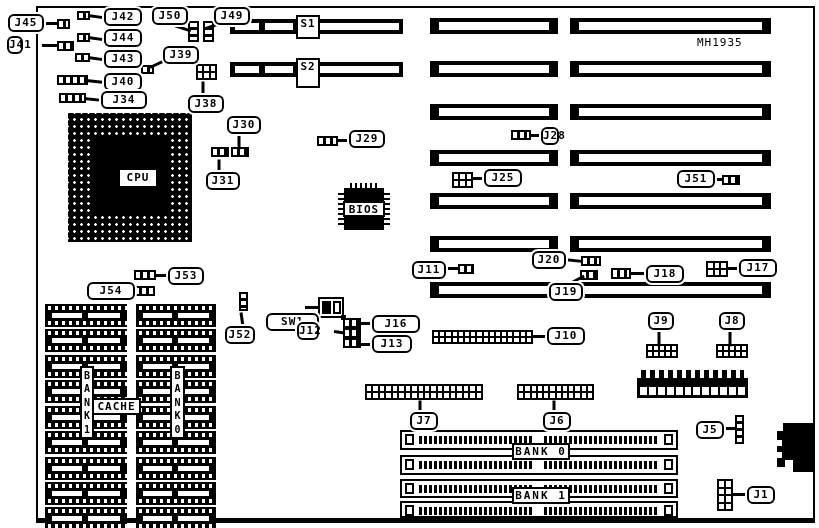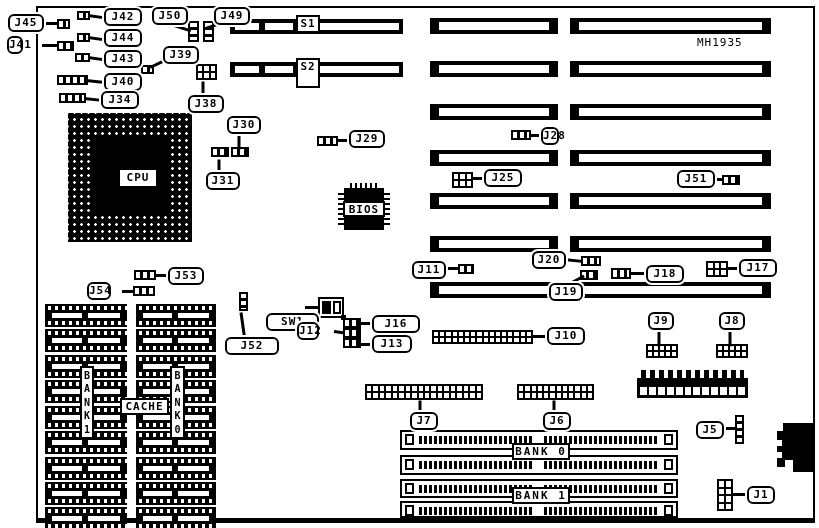--- a/index.html
+++ b/index.html
@@ -68,21 +68,21 @@
 <body>
 
 <div id="board"></div>
 <div id="mh-number">MH1935</div>
 
 <div class="slotbar" style="left:230px;top:19px;width:173px;height:15px">
   <div class="w" style="left:5px;top:4px;width:24px;height:7px"></div>
   <div class="w" style="left:35px;top:4px;width:28px;height:7px"></div>
   <div class="w" style="left:90px;top:4px;width:79px;height:7px"></div>
 </div>
-<div class="slabel" style="left:296px;top:15px;width:24px;height:18px">S1</div>
+<div class="slabel" style="left:296px;top:15px;width:24px;height:24px">S1</div>
 <div class="slotbar" style="left:230px;top:62px;width:173px;height:15px">
   <div class="w" style="left:5px;top:4px;width:24px;height:7px"></div>
   <div class="w" style="left:35px;top:4px;width:28px;height:7px"></div>
   <div class="w" style="left:90px;top:4px;width:79px;height:7px"></div>
 </div>
 <div class="slabel" style="left:296px;top:58px;width:24px;height:30px">S2</div>
 
 <div id="cpu">
   <div id="cpu-core"></div>
   <div id="cpu-label">CPU</div>
@@ -309,38 +309,38 @@
 <div class="vlabel" style="left:80px;top:366px;width:14px;height:73px">B
 A
 N
 K
 1</div>
 <div class="vlabel" style="left:170px;top:366px;width:15px;height:73px">B
 A
 N
 K
 0</div>
-<div class="slabel" style="left:120px;top:398px;width:49px;height:17px">CACHE</div>
+<div class="slabel" style="left:92px;top:398px;width:49px;height:17px">CACHE</div>
 
 <div class="slabel" style="left:512px;top:443px;width:58px;height:17px;z-index:5;letter-spacing:2px">BANK 0</div>
 <div class="slabel" style="left:512px;top:487px;width:58px;height:17px;z-index:5;letter-spacing:2px">BANK 1</div>
 
 <div class="co" style="left:8px;top:14px;width:36px">J45</div>
 <div class="ptr" style="left:43px;top:22px;width:15px"></div>
 <div class="co" style="left:7px;top:36px;width:16px">J41</div>
 <div class="ptr" style="left:42px;top:44px;width:16px"></div>
 <div class="co" style="left:104px;top:8px;width:38px">J42</div>
 <div class="ptr" style="left:88px;top:14px;width:17px;transform:rotate(8deg)"></div>
 <div class="co" style="left:104px;top:29px;width:38px">J44</div>
 <div class="ptr" style="left:88px;top:36px;width:17px;transform:rotate(8deg)"></div>
 <div class="co" style="left:104px;top:50px;width:38px">J43</div>
 <div class="ptr" style="left:88px;top:56px;width:17px;transform:rotate(8deg)"></div>
 <div class="co" style="left:104px;top:73px;width:38px">J40</div>
 <div class="ptr" style="left:86px;top:79px;width:19px;transform:rotate(6deg)"></div>
-<div class="co" style="left:101px;top:91px;width:38px">J34</div>
+<div class="co" style="left:101px;top:91px;width:46px">J34</div>
 <div class="ptr" style="left:84px;top:97px;width:18px;transform:rotate(6deg)"></div>
 <div class="co" style="left:152px;top:7px;width:36px">J50</div>
 <div class="ptr" style="left:168px;top:22px;width:24px;transform:rotate(18deg)"></div>
 <div class="co" style="left:214px;top:7px;width:36px">J49</div>
 <div class="ptr" style="left:206px;top:27px;width:18px;transform:rotate(-20deg)"></div>
 <div class="co" style="left:163px;top:46px;width:36px">J39</div>
 <div class="ptr" style="left:150px;top:66px;width:19px;transform:rotate(-25deg)"></div>
 <div class="co" style="left:188px;top:95px;width:36px">J38</div>
 <div class="ptr" style="left:203px;top:80px;width:15px;transform:rotate(90deg)"></div>
 <div class="co" style="left:227px;top:116px;width:34px">J30</div>
@@ -360,31 +360,31 @@
 <div class="co" style="left:532px;top:251px;width:34px">J20</div>
 <div class="ptr" style="left:564px;top:258px;width:18px;transform:rotate(6deg)"></div>
 <div class="co" style="left:646px;top:265px;width:38px">J18</div>
 <div class="ptr" style="left:630px;top:272px;width:17px"></div>
 <div class="co" style="left:739px;top:259px;width:38px">J17</div>
 <div class="ptr" style="left:726px;top:267px;width:14px"></div>
 <div class="co" style="left:549px;top:283px;width:34px">J19</div>
 <div class="ptr" style="left:570px;top:282px;width:16px;transform:rotate(-28deg)"></div>
 <div class="co" style="left:168px;top:267px;width:36px">J53</div>
 <div class="ptr" style="left:155px;top:274px;width:14px"></div>
-<div class="co" style="left:87px;top:282px;width:24px">J54</div>
+<div class="co" style="left:87px;top:282px;width:48px">J54</div>
 <div class="ptr" style="left:122px;top:290px;width:12px"></div>
 <div class="co" style="left:266px;top:313px;width:53px">SW1</div>
 <div class="ptr" style="left:305px;top:306px;width:14px"></div>
 <div class="co" style="left:297px;top:322px;width:22px">J12</div>
 <div class="ptr" style="left:334px;top:330px;width:11px;transform:rotate(8deg)"></div>
 <div class="co" style="left:372px;top:315px;width:48px">J16</div>
 <div class="ptr" style="left:360px;top:322px;width:13px"></div>
 <div class="co" style="left:372px;top:335px;width:40px">J13</div>
 <div class="ptr" style="left:360px;top:343px;width:13px"></div>
-<div class="co" style="left:225px;top:337px;width:54px">J52</div>
+<div class="co" style="left:225px;top:326px;width:30px">J52</div>
 <div class="ptr" style="left:241px;top:311px;width:27px;transform:rotate(82deg)"></div>
 <div class="co" style="left:547px;top:327px;width:38px">J10</div>
 <div class="ptr" style="left:533px;top:335px;width:15px"></div>
 <div class="co" style="left:648px;top:312px;width:26px">J9</div>
 <div class="ptr" style="left:659px;top:329px;width:16px;transform:rotate(90deg)"></div>
 <div class="co" style="left:719px;top:312px;width:26px">J8</div>
 <div class="ptr" style="left:730px;top:329px;width:16px;transform:rotate(90deg)"></div>
 <div class="co" style="left:410px;top:412px;width:28px">J7</div>
 <div class="ptr" style="left:420px;top:399px;width:14px;transform:rotate(90deg)"></div>
 <div class="co" style="left:543px;top:412px;width:28px">J6</div>

